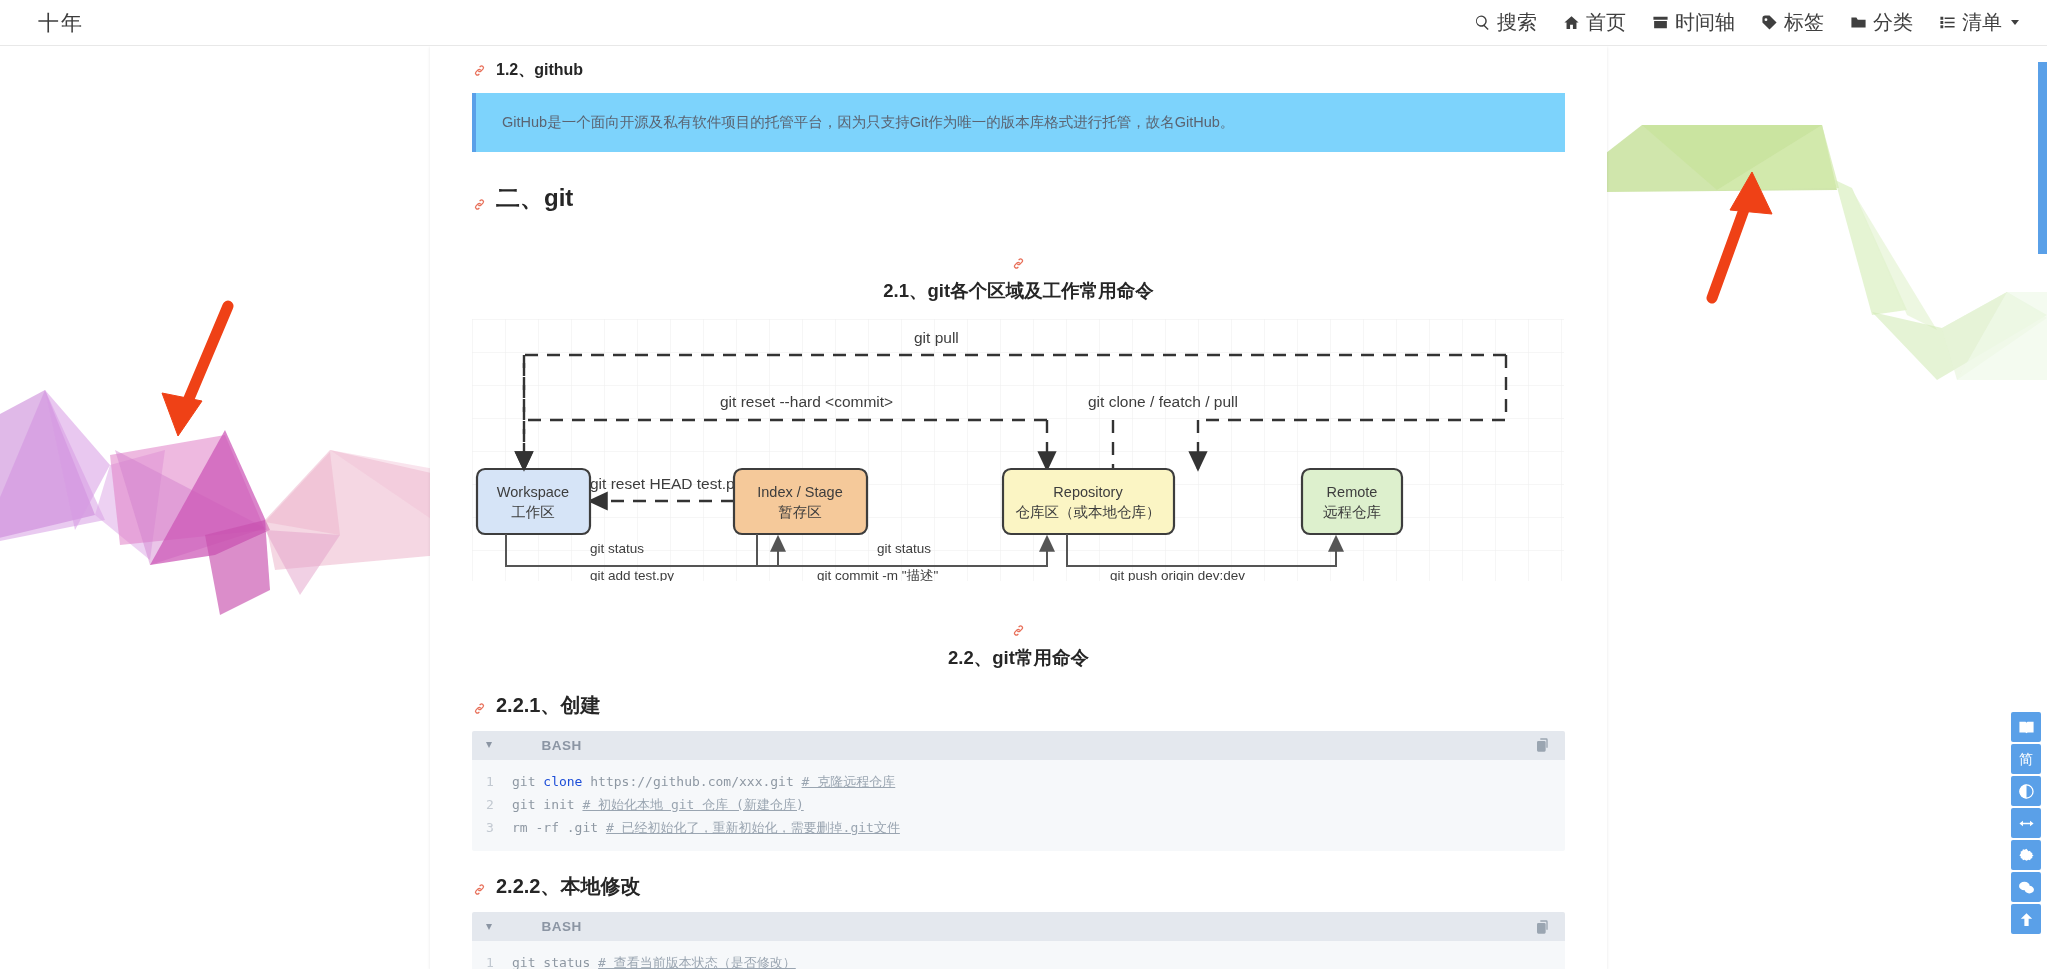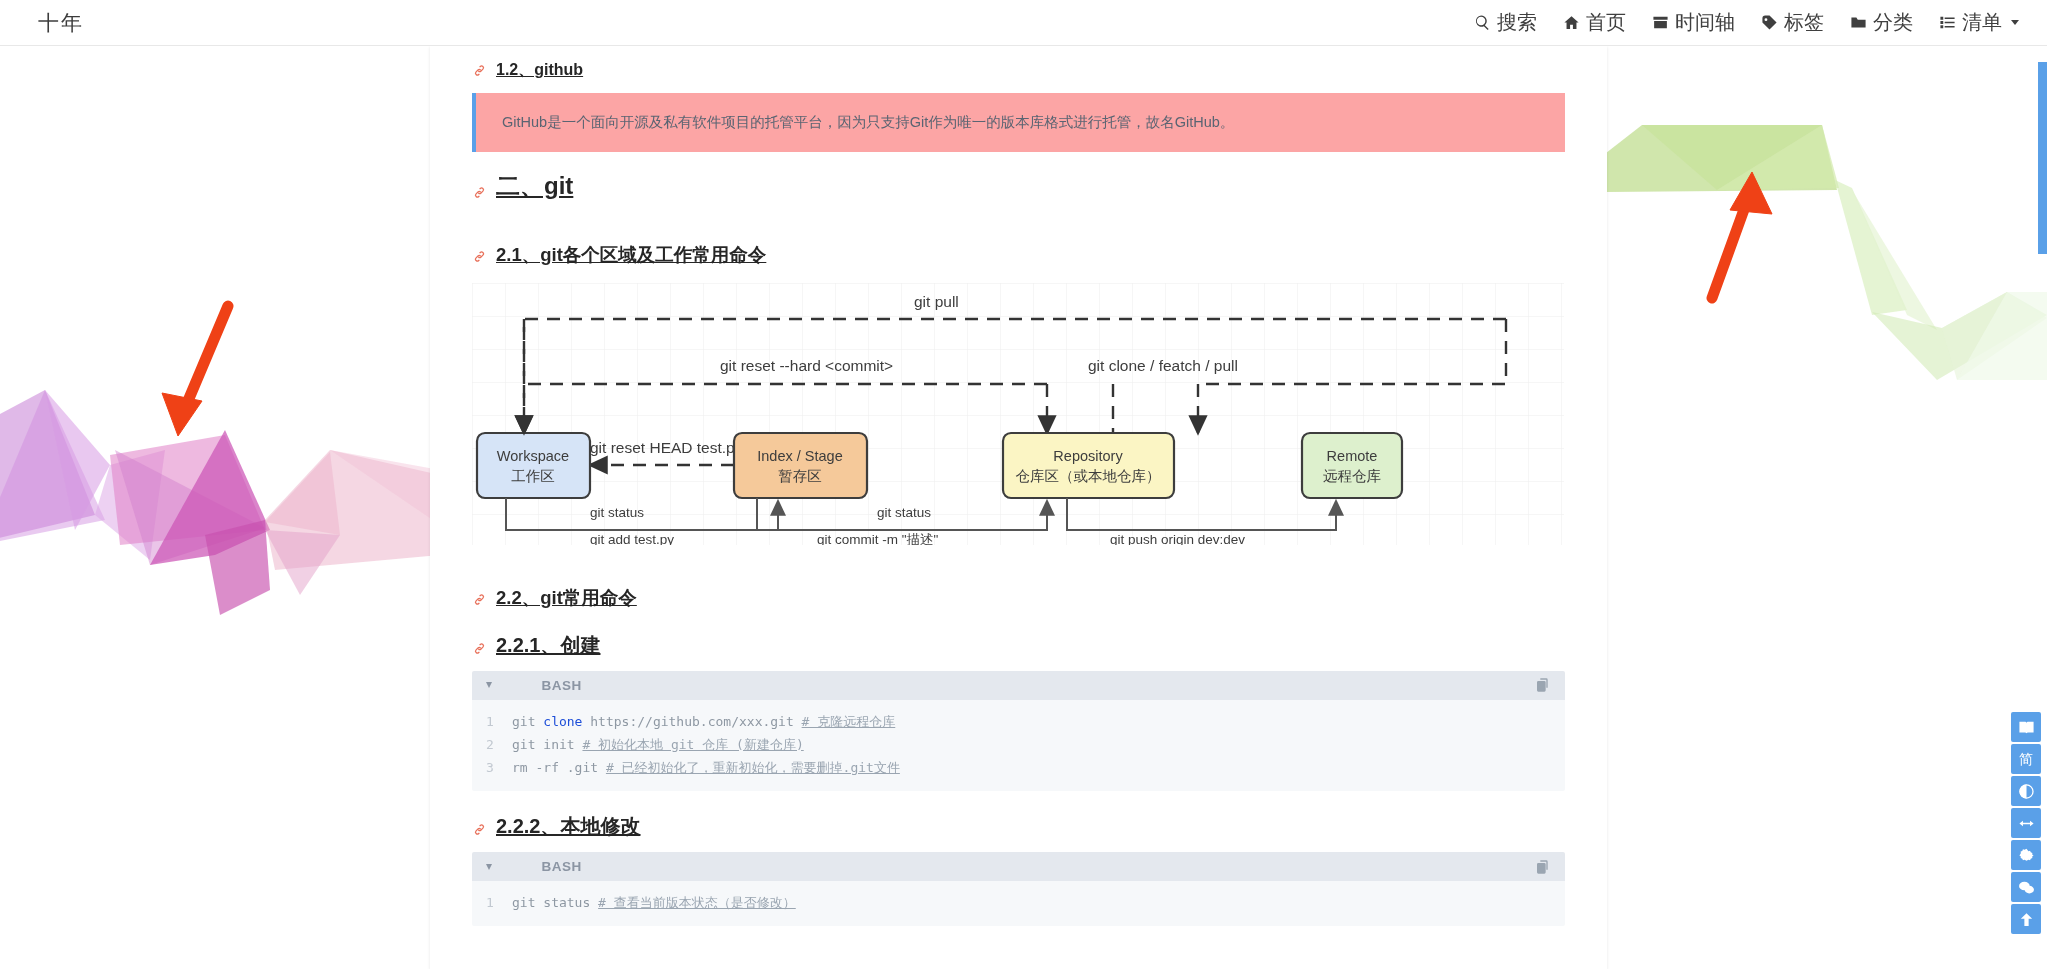--- a/index.html
+++ b/index.html
@@ -90,32 +90,31 @@
   }
   #quote-top .bq i { font-style: italic; }
   #quote-top .bq b { font-weight: 700; }
 
   .content { padding: 0 42px; }
 
   h2.head, h3.head, h4.head, h5.head {
     display: flex; align-items: center; gap: 9px;
     color: #262626;
     font-weight: 700;
-    text-decoration: underline;
-  }
-  h2.head { font-size: 24px; margin: 18px 0 20px; }
-  h3.head { font-size: 18.5px; margin: 40px 0 16px; }
+  }
+  h2.head { font-size: 24px; margin: 30px 0 20px; }
+  h3.head { font-size: 18.5px; margin: 40px 0 16px; flex-direction: column; }
   h4.head { font-size: 16px;  margin: 24px 0 12px; }
   h5.head { font-size: 20px; margin: 22px 0 12px; }
 
   .anchor-icon { width: 15px; height: 15px; flex: 0 0 15px; display:inline-block; }
   .anchor-icon svg { width: 15px; height: 15px; fill: #e8705a; }
 
   blockquote.note {
-    background: #fca5a5;
+    background: #7dd3fc;
     border-left: 4px solid #5aa0e8;
     padding: 17px 26px;
     font-size: 14.5px;
     color: #5a6472;
     line-height: 1.7;
     margin-bottom: 8px;
   }
 
   
   .diagram-wrap { margin: 6px 0 6px; }

